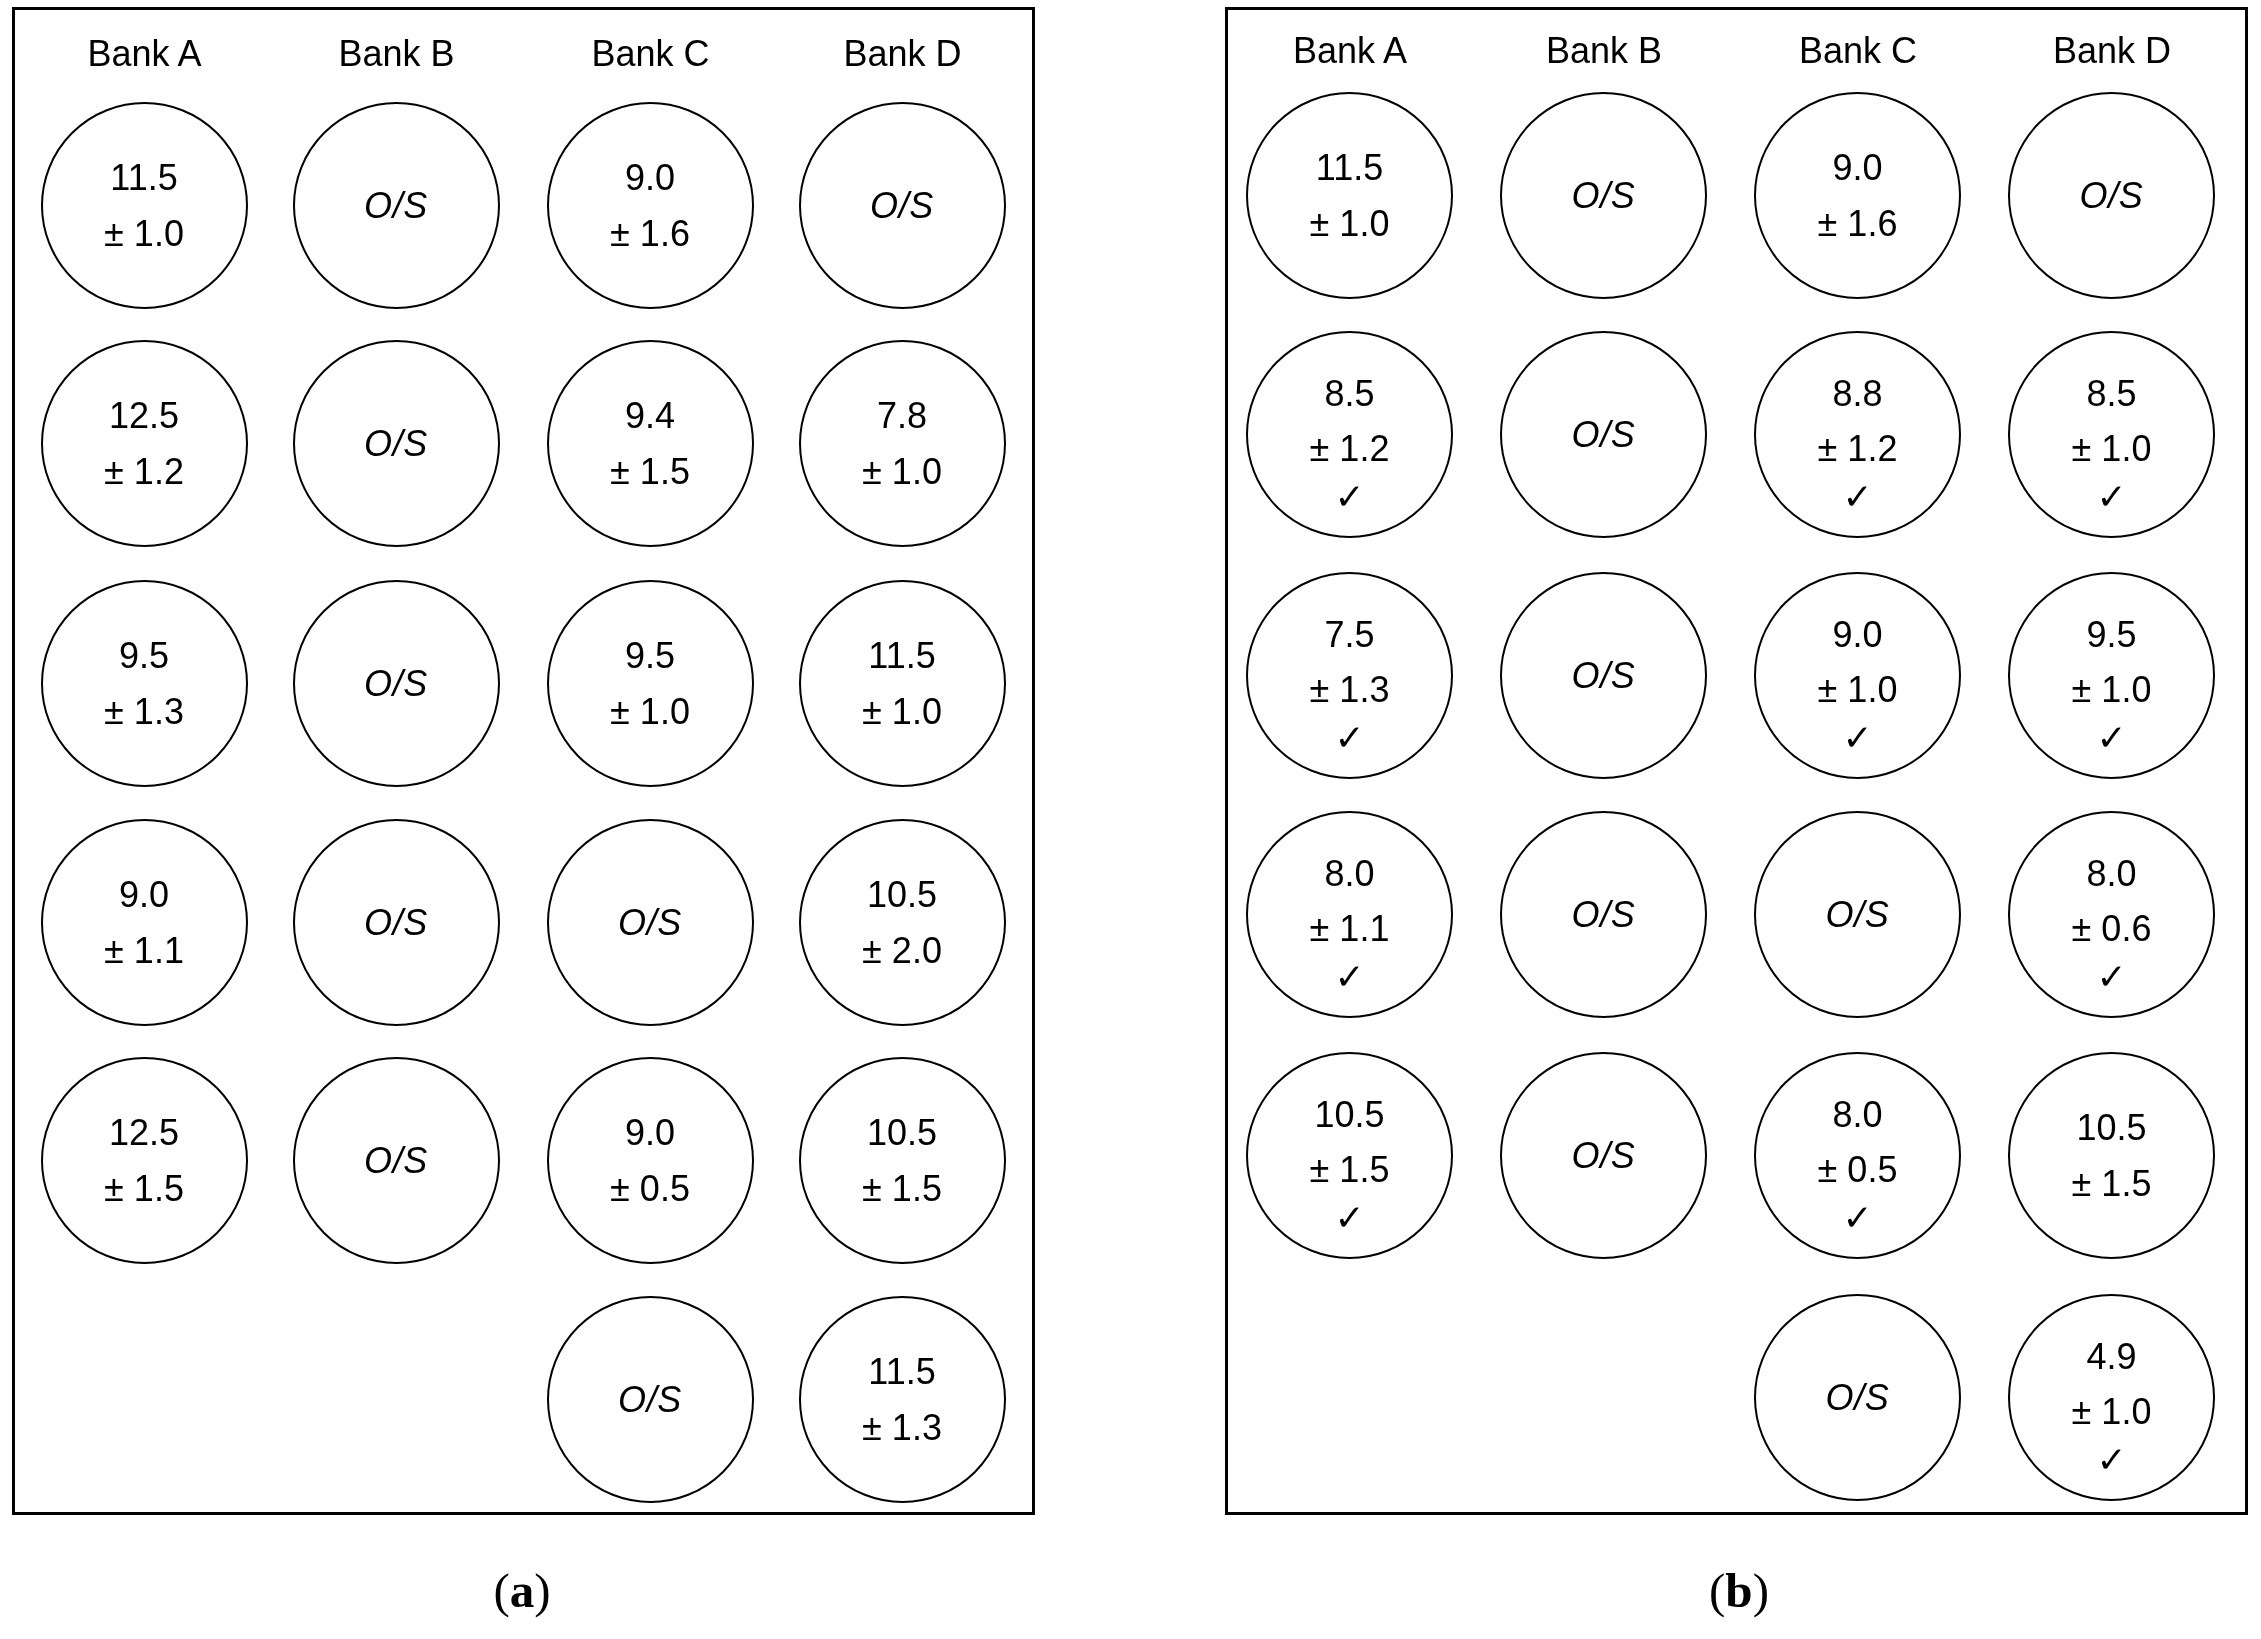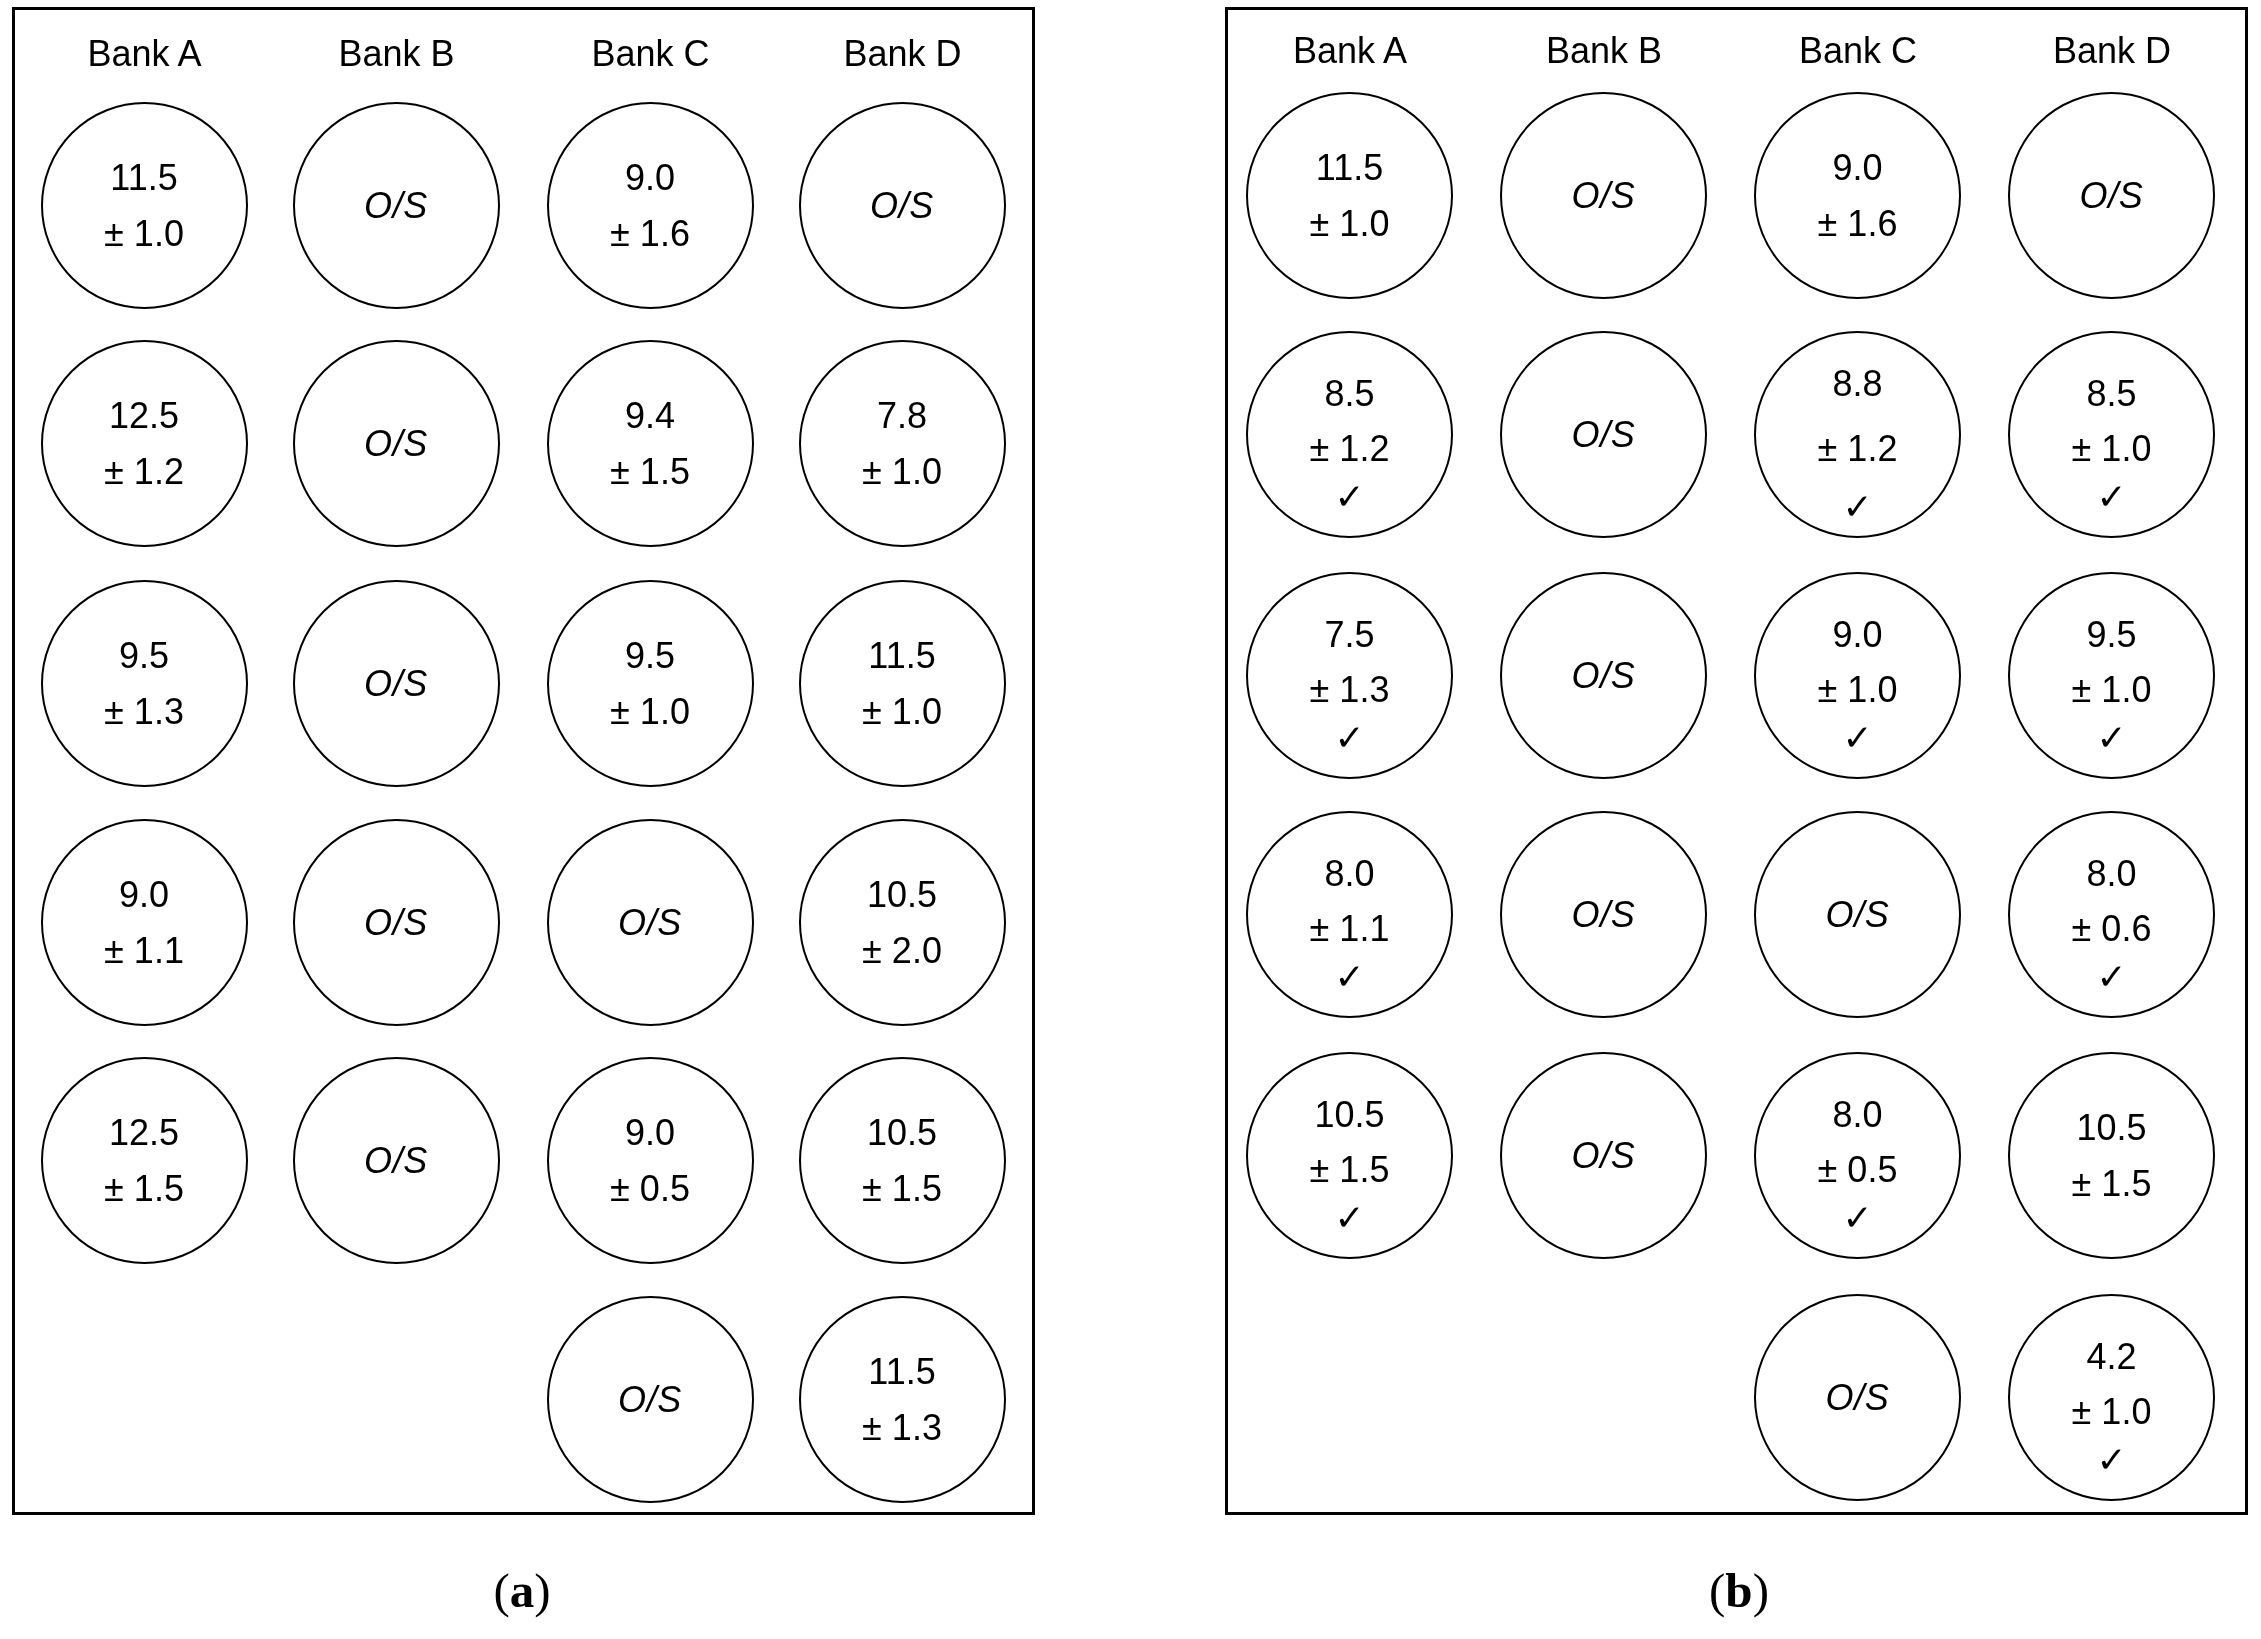--- a/index.html
+++ b/index.html
@@ -125,21 +125,21 @@
       <span class="v">O/S</span>
     </div>
     <div class="well" style="left: 122px; top: 425px; padding-top: 13px;">
       <span class="v">8.5</span>
       <span class="e">± 1.2</span>
       <span class="chk">✓</span>
     </div>
     <div class="well os" style="left: 376px; top: 425px;">
       <span class="v">O/S</span>
     </div>
-    <div class="well" style="left: 630px; top: 425px; padding-top: 13px; gap: 10px;">
+    <div class="well" style="left: 630px; top: 425px; padding-top: 13px;">
       <span class="v">8.8</span>
       <span class="e">± 1.2</span>
       <span class="chk">✓</span>
     </div>
     <div class="well" style="left: 884px; top: 425px; padding-top: 13px;">
       <span class="v">8.5</span>
       <span class="e">± 1.0</span>
       <span class="chk">✓</span>
     </div>
     <div class="well" style="left: 122px; top: 666px; padding-top: 13px;">
@@ -190,21 +190,21 @@
       <span class="chk">✓</span>
     </div>
     <div class="well" style="left: 884px; top: 1146px;">
       <span class="v">10.5</span>
       <span class="e">± 1.5</span>
     </div>
     <div class="well os" style="left: 630px; top: 1388px;">
       <span class="v">O/S</span>
     </div>
     <div class="well" style="left: 884px; top: 1388px; padding-top: 13px;">
-      <span class="v">4.2</span>
+      <span class="v">4.9</span>
       <span class="e">± 1.0</span>
       <span class="chk">✓</span>
     </div>
   </div>
 
 <div class="caption" style="left:522px;">(<b>a</b>)</div>
 <div class="caption" style="left:1739px;">(<b>b</b>)</div>
 
 
 </body></html>

